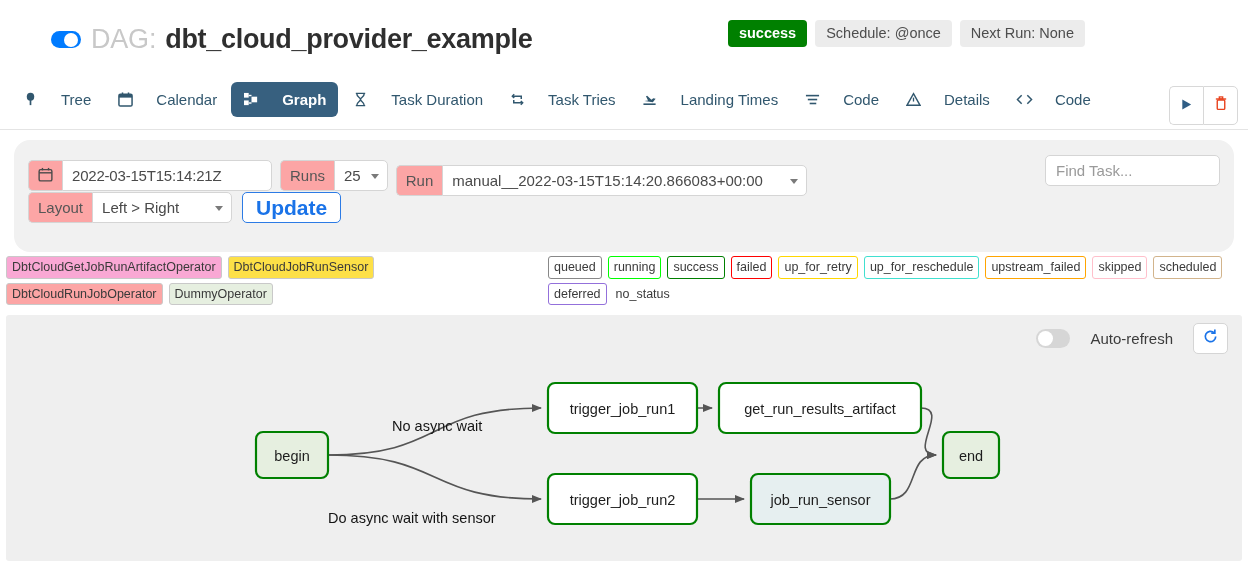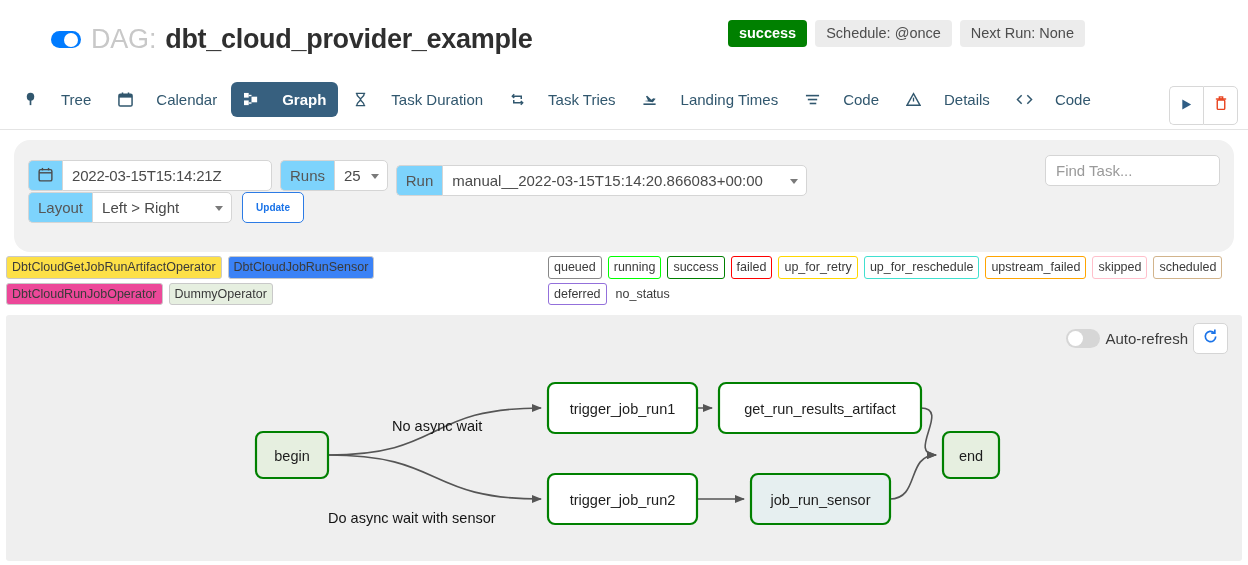--- a/index.html
+++ b/index.html
@@ -58,37 +58,37 @@
     position:absolute;left:14px;top:140px;width:1220px;height:112px;
     background:#f1f1f1;border-radius:16px;
   }
   .fb-row{position:absolute;display:flex;align-items:center;}
   .fb-row1{left:14px;top:15px;}
   .fb-row2{left:14px;top:52px;}
   .ctl{
     height:31px;box-sizing:border-box;border:1px solid #d5d5d5;background:#fff;
     font-size:15px;color:#4a4a4a;display:flex;align-items:center;padding:0 9px;
   }
-  .ctl.addon{background:#7dd3fc;color:#565656;}
+  .ctl.addon{background:#fca5a5;color:#565656;}
   .grp{display:flex;align-items:center;}
   .grp > .ctl{border-radius:0;border-right-width:0;}
   .grp > .ctl:first-child{border-radius:5px 0 0 5px;}
   .grp > .ctl:last-child{border-radius:0 5px 5px 0;border-right-width:1px;}
   .cal-ico{padding:0 9px;}
   .sel{position:relative;padding-right:26px;cursor:pointer;}
   .sel .caret{
     position:absolute;right:8px;top:50%;margin-top:-2px;width:0;height:0;
     border-left:4px solid transparent;border-right:4px solid transparent;border-top:5px solid #7a7a7a;
   }
   .date-input{min-width:210px;letter-spacing:-0.2px;}
   .run-sel{min-width:365px;}
   .layout-sel{min-width:140px;}
   .update-btn{
     height:31px;box-sizing:border-box;margin-left:10px;border:1px solid #2c7be5;border-radius:5px;
-    background:#fff;color:#1a73e8;font-size:10px;font-weight:bold;padding:0 13px;
+    background:#fff;color:#1a73e8;font-size:21px;font-weight:bold;padding:0 13px;
     display:flex;align-items:center;cursor:pointer;
   }
   .find-task{
     position:absolute;right:14px;top:15px;width:175px;height:31px;box-sizing:border-box;
     border:1px solid #d5d5d5;border-radius:5px;background:#fff;
     font-size:15px;color:#9a9a9a;padding:0 10px;display:flex;align-items:center;
   }
 
   
   .legend{position:absolute;left:0;top:256px;width:1248px;}
@@ -101,21 +101,21 @@
     border:1px solid #c9c9c9;border-radius:3px;background:#fff;
     padding:4px 5px;margin:0 6px 4px 0;white-space:nowrap;
   }
   .chip.plain{border-color:transparent;background:transparent;padding-left:2px;}
 
   
   .canvas{
     position:absolute;left:6px;top:315px;width:1236px;height:246px;
     background:#efefef;border-radius:3px;overflow:hidden;
   }
-  .refresh-row{position:absolute;right:14px;top:8px;display:flex;align-items:center;gap:5px;}
+  .refresh-row{position:absolute;right:14px;top:8px;display:flex;align-items:center;gap:20px;}
   .switch{
     width:34px;height:19px;border-radius:10px;background:#d6d6d6;position:relative;cursor:pointer;
   }
   .switch::after{
     content:"";position:absolute;left:2px;top:2px;width:15px;height:15px;border-radius:50%;background:#fff;
   }
   .ar-label{font-size:15px;color:#3c3c3c;}
   .refresh-btn{
     width:35px;height:31px;box-sizing:border-box;border:1px solid #d5d5d5;border-radius:5px;background:#fff;
     display:flex;align-items:center;justify-content:center;cursor:pointer;
@@ -296,23 +296,23 @@
         </div>
       </div>
       <div class="update-btn">Update</div>
     </div>
 
     <div class="find-task">Find Task...</div>
   </div>
 
   <div class="legend">
     <div class="op-legend legend-row" id="op-legend">
-        <span class="chip" style="background: #fde047; border-color: rgb(201, 201, 201);">DbtCloudGetJobRunArtifactOperator</span>
-        <span class="chip" style="background: #3b82f6; border-color: rgb(201, 201, 201);">DbtCloudJobRunSensor</span>
-        <span class="chip" style="background: #ec4899; border-color: rgb(201, 201, 201);">DbtCloudRunJobOperator</span>
+        <span class="chip" style="background: #f9a8d4; border-color: rgb(201, 201, 201);">DbtCloudGetJobRunArtifactOperator</span>
+        <span class="chip" style="background: #fde047; border-color: rgb(201, 201, 201);">DbtCloudJobRunSensor</span>
+        <span class="chip" style="background: #fca5a5; border-color: rgb(201, 201, 201);">DbtCloudRunJobOperator</span>
         <span class="chip" style="background: rgb(230, 239, 224); border-color: rgb(201, 201, 201);">DummyOperator</span>
       </div>
     <div class="st-legend legend-row" id="st-legend">
         <span class="chip" style="border-color: rgb(136, 136, 136);">queued</span>
         <span class="chip" style="border-color: rgb(0, 255, 0);">running</span>
         <span class="chip" style="border-color: rgb(0, 128, 0);">success</span>
         <span class="chip" style="border-color: rgb(255, 0, 0);">failed</span>
         <span class="chip" style="border-color: rgb(255, 215, 0);">up_for_retry</span>
         <span class="chip" style="border-color: rgb(64, 224, 208);">up_for_reschedule</span>
         <span class="chip" style="border-color: rgb(255, 165, 0);">upstream_failed</span>

